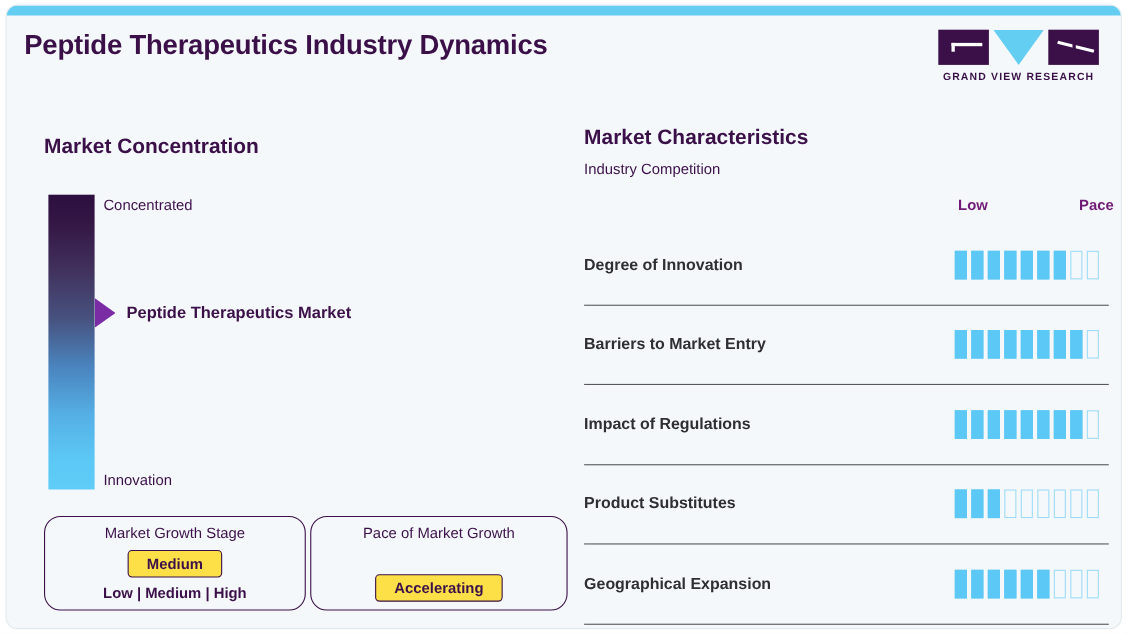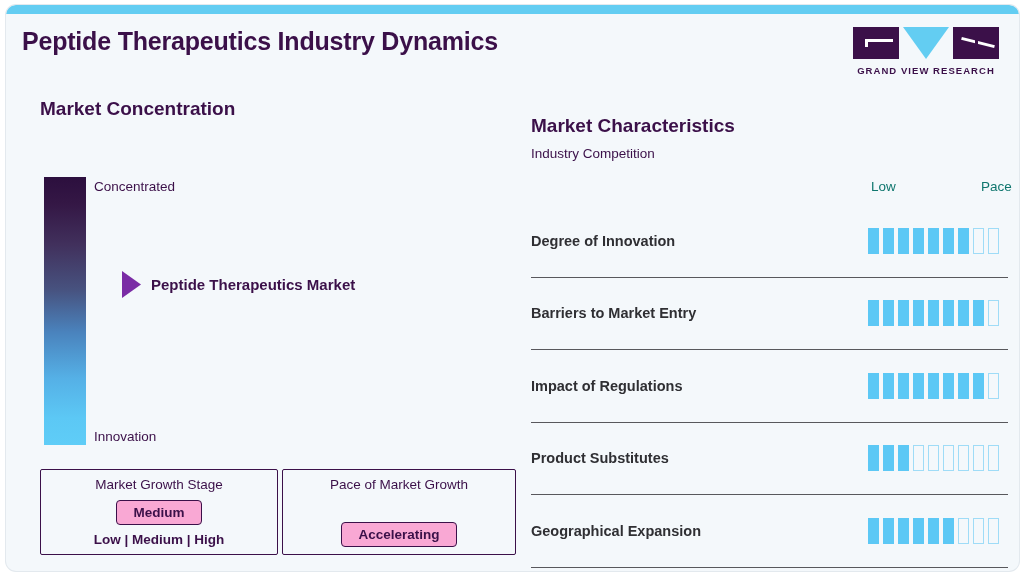--- a/index.html
+++ b/index.html
@@ -125,21 +125,21 @@
   
   .left-panel { position: absolute; left: 0; top: 0; width: 520px; height: 566px; }
 
   .section-title {
     position: absolute;
     font-size: 19px;
     font-weight: bold;
     color: #3b1049;
     white-space: nowrap;
   }
-  .mc-title { left: 34px; top: 93px; }
+  .mc-title { left: 34px; top: 118px; }
 
   .gradbar {
     position: absolute;
     left: 38px;
     top: 172px;
     width: 42px;
     height: 268px;
     background: linear-gradient(to bottom,
        #2c0f3e 0%,
        #341745 10%,
@@ -160,42 +160,41 @@
   .grad-top { left: 88px; top: 174px; }
   .grad-bottom { left: 88px; top: 424px; }
 
   .marker-row {
     position: absolute;
     left: 80px;
     top: 266px;
     display: flex;
     align-items: center;
     gap: 10px;
-    padding-left: 36px;
   }
   .marker-arrow {
     width: 19px;
     height: 27px;
     background: #7a2ca5;
     clip-path: polygon(0 0, 100% 50%, 0 100%);
   }
   .marker-label {
     font-size: 15px;
     font-weight: bold;
     color: #3b1049;
     white-space: nowrap;
   }
 
   
   .box {
     position: absolute;
     top: 464px;
     height: 86px;
     border: 1.5px solid #3b1049;
-    border-radius: 2px;
+    border-radius: 15px;
     background: #f4f8fb;
     display: flex;
     flex-direction: column;
     align-items: center;
     justify-content: space-between;
     padding: 7px 6px 7px 6px;
   }
   .box-growth { left: 34px; width: 238px; }
   .box-pace   { left: 276px; width: 234px; }
 
@@ -204,21 +203,21 @@
     color: #3b1049;
     white-space: nowrap;
   }
   .box-value {
     border: 1.5px solid #3b1049;
     border-radius: 4px;
     padding: 4px 16px;
     font-size: 13.5px;
     font-weight: bold;
     color: #3b1049;
-    background: #f9a8d4;
+    background: #fde047;
     white-space: nowrap;
   }
   .box-scale {
     font-size: 13.5px;
     font-weight: bold;
     color: #3b1049;
     white-space: nowrap;
   }
 
   
@@ -231,22 +230,22 @@
     top: 141px;
     font-size: 13.5px;
     color: #3b1049;
     white-space: nowrap;
   }
 
   .scale-low, .scale-high {
     position: absolute;
     top: 174px;
     font-size: 13.5px;
-    font-weight: normal;
-    color: #0f766e;
+    font-weight: bold;
+    color: #701a75;
     white-space: nowrap;
     padding-left: 20px;
   }
   .scale-low  { left: 325px; }
   .scale-high { left: 435px; }
 
   .rows {
     position: absolute;
     left: 5px;
     top: 200px;

